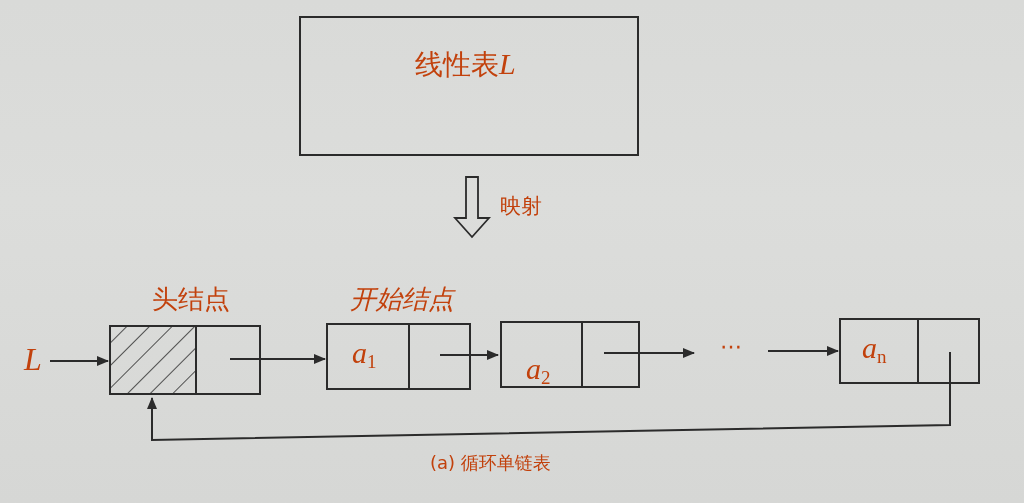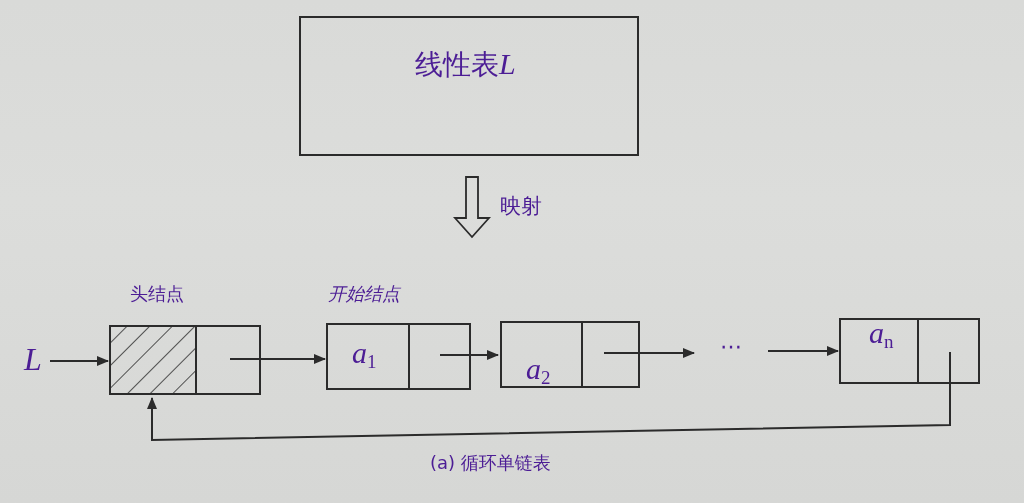--- a/index.html
+++ b/index.html
@@ -4,27 +4,27 @@
 <style>
   html, body { margin:0; padding:0; }
   body {
     width:1024px; height:503px; overflow:hidden;
     background: linear-gradient(180deg, #d9dad8 0%, #dcdddb 40%, #d6d7d5 100%);
     font-family: "DejaVu Serif", serif;
     color:#2b2b2b;
   }
   #stage { position:relative; width:1024px; height:503px; }
   svg { position:absolute; left:0; top:0; }
-  .lbl { position:absolute; white-space:nowrap; color:#4c1d95; }
+  .lbl { position:absolute; white-space:nowrap; color:#c2410c; }
   .cjk { font-family:"DejaVu Sans", sans-serif; }
   .ital { font-family:"Liberation Serif", serif; font-style:italic; }
   .sub { font-family:"Liberation Serif", serif; font-style:normal; font-size:0.62em; vertical-align:-0.25em; }
   .title-text { font-size:28px; }
   .seq-text { font-family:"Liberation Serif", serif; font-size:30px; }
-  .node-label { font-size:18px; }
+  .node-label { font-size:26px;margin-left:22px; }
   .val { font-family:"Liberation Serif", serif; font-style:italic; font-size:30px; }
   .caption { font-size:18px; }
 </style>
 </head>
 <body>
 
 <div id="stage">
 
   <svg width="1024" height="503" viewBox="0 0 1024 503">
     <defs>
@@ -82,21 +82,21 @@
   <div class="lbl cjk node-label" style="left:328px; top:282px;font-style:italic;">开始结点</div>
 
   <div class="lbl ital" style="left:24px; top:341px; font-size:32px;">L</div>
 
   <div class="lbl" style="left:352px; top:336px;">
     <span class="val">a</span><span class="sub" style="font-size:19px;">1</span>
   </div>
   <div class="lbl" style="left:526px; top:352px;">
     <span class="val">a</span><span class="sub" style="font-size:19px;">2</span>
   </div>
-  <div class="lbl" style="left:862px; top:316px;margin-left:7px;">
+  <div class="lbl" style="left:862px; top:331px;">
     <span class="val">a</span><span class="sub ital" style="font-size:19px;">n</span>
   </div>
 
   <div class="lbl" style="left:720px; top:334px; font-size:22px;">⋯</div>
 
   <div class="lbl cjk caption" style="left:430px; top:451px;">(a) 循环单链表</div>
 
 </div>
 
 </body></html>

